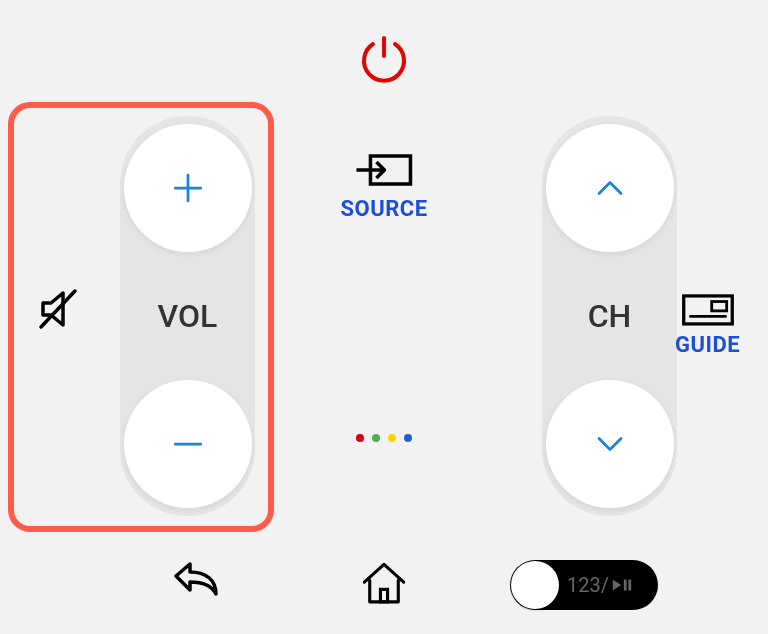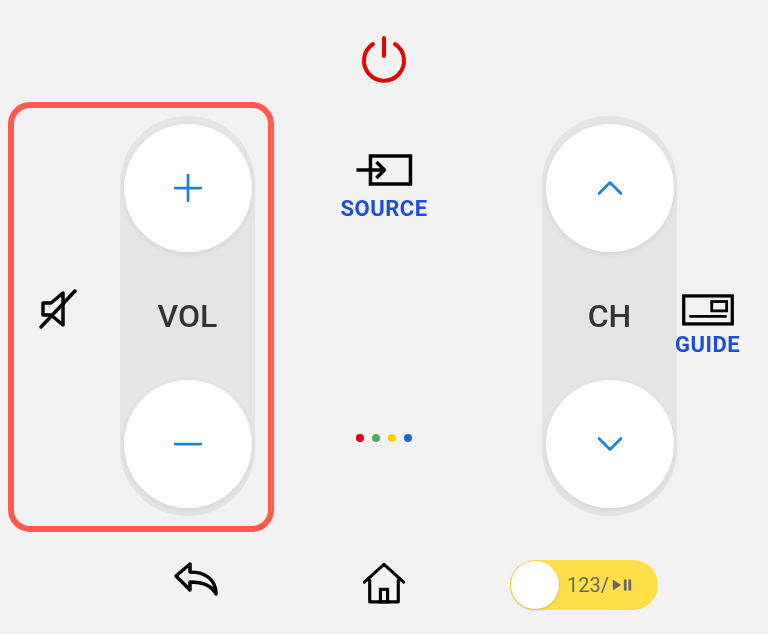--- a/index.html
+++ b/index.html
@@ -146,21 +146,21 @@
       display: flex;
       align-items: center;
       justify-content: center;
     }
     .mode-toggle {
       position: absolute;
       left: 510px;
       top: 560px;
       width: 148px;
       height: 50px;
-      background: #fde047;
+      background: #000000;
       border-radius: 25px;
       display: flex;
       align-items: center;
     }
     .mode-toggle .knob {
       width: 48px;
       height: 48px;
       background: #fff;
       border-radius: 50%;
       margin-left: 1px;

